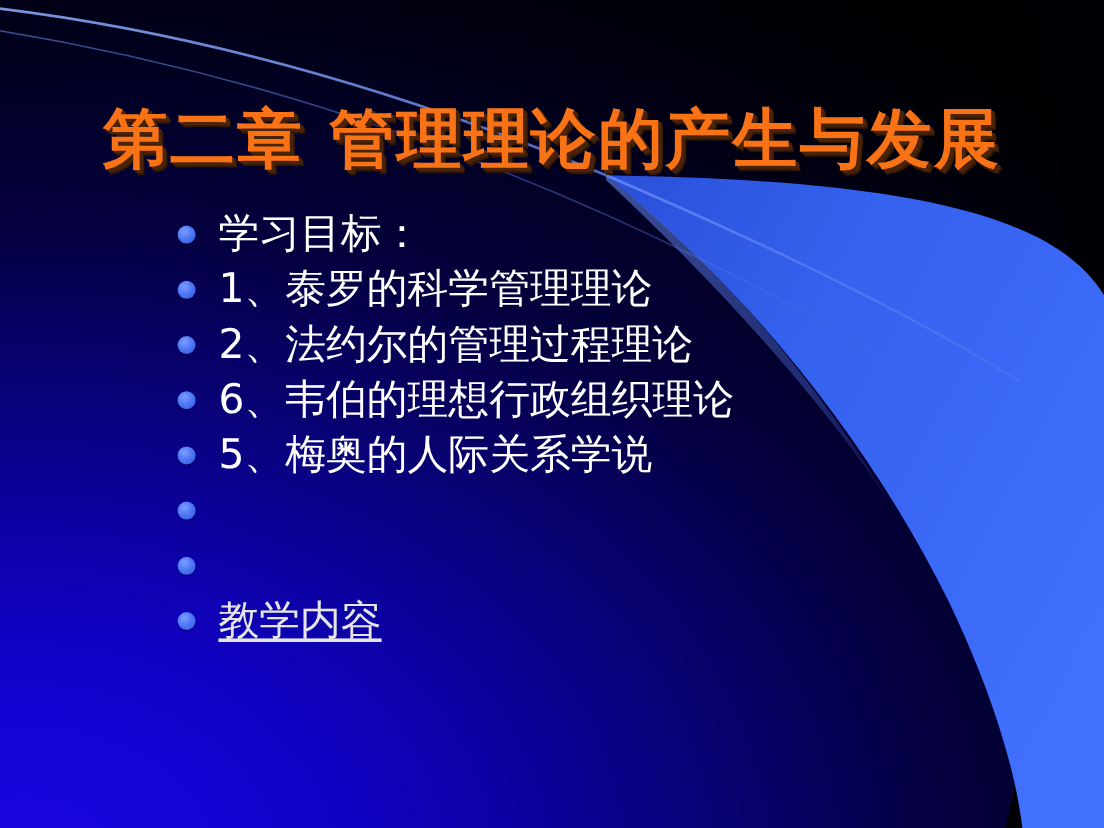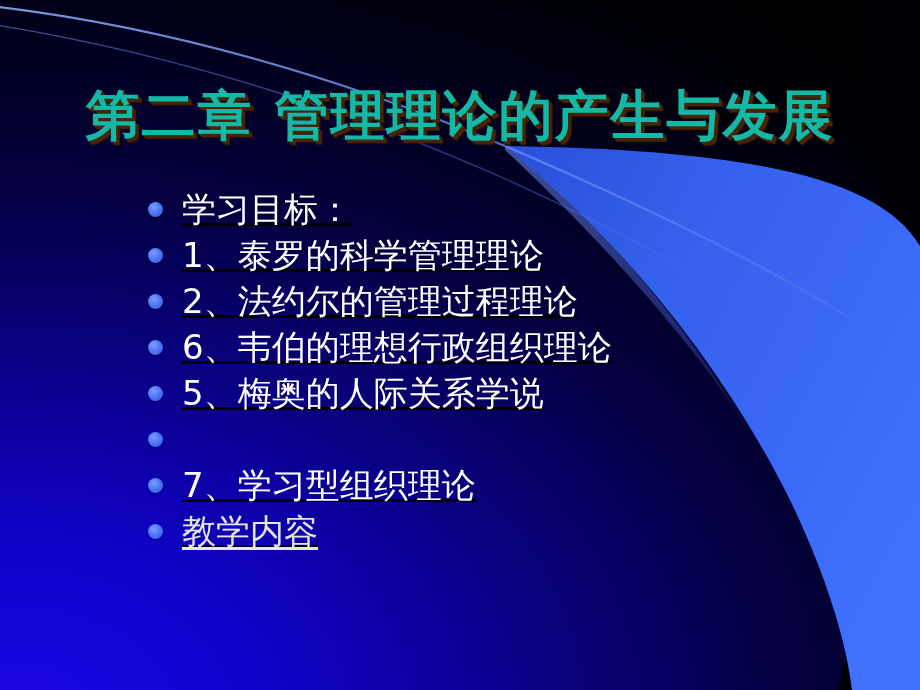--- a/index.html
+++ b/index.html
@@ -43,39 +43,38 @@
   
   #title {
     position: absolute;
     left: 0;
     top: 84px;
     width: 920px;
     text-align: center;
     font-size: 54px;
     line-height: 64px;
     font-weight: bold;
-    color: #14b8a6;
+    color: #f97316;
     letter-spacing: 2px;
     white-space: nowrap;
     text-shadow:
       3px 3px 0 #4a2408,
       4px 4px 1px #3a1c06,
       2px 2px 0 #5a3010;
   }
 
   
   #body-list {
     position: absolute;
     left: 146px;
-    top: 186px;
+    top: 172px;
     width: 740px;
     margin: 0;
     padding: 0;
     list-style: none;
-    text-decoration: underline;
   }
   #body-list li {
     position: relative;
     display: flex;
     align-items: baseline;
     height: 46px;
     padding-left: 36px;
     font-size: 34px;
     line-height: 46px;
     color: #ffffff;
@@ -170,21 +169,20 @@
     </li>
     <li>
       <span class="bullet"></span>
       <span class="txt">5、梅奥的人际关系学说</span>
     </li>
     <li>
       <span class="bullet"></span>
     </li>
     <li>
       <span class="bullet"></span>
-      <span class="txt">7、学习型组织理论</span>
     </li>
     <li class="link">
       <span class="bullet"></span>
       <span class="txt">教学内容</span>
     </li>
   </ul>
 
 </div>
 
 </body></html>

